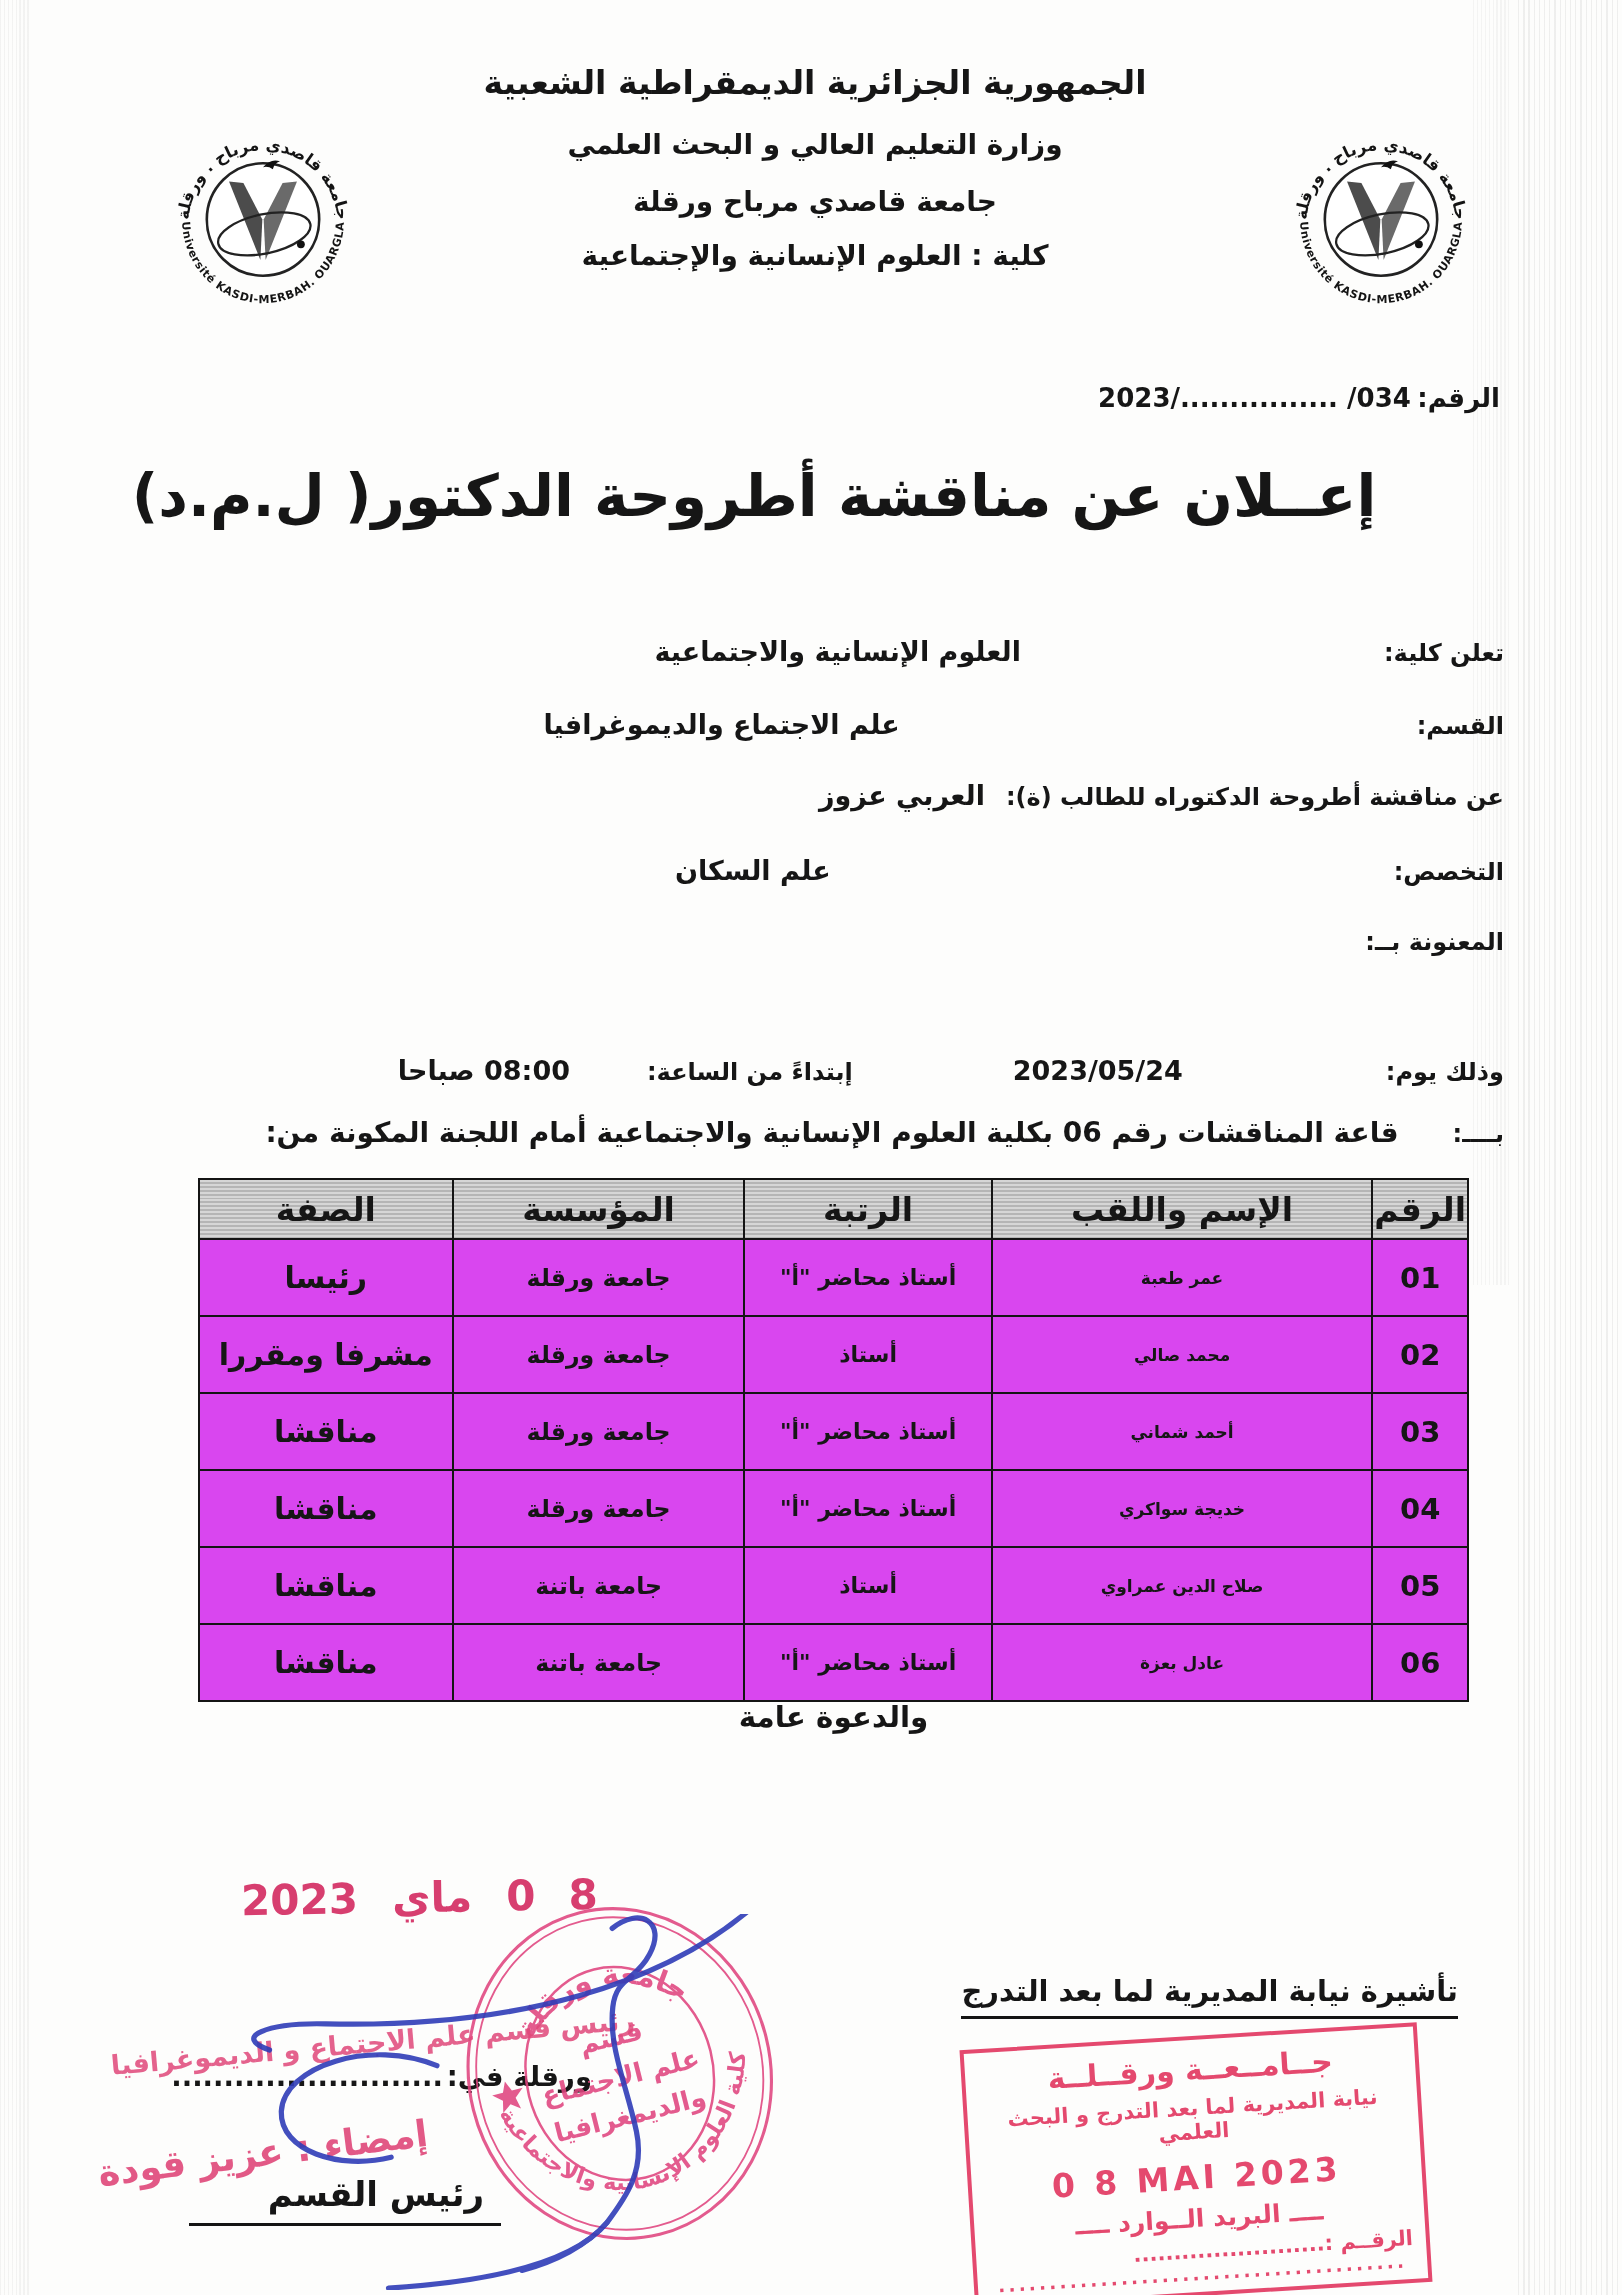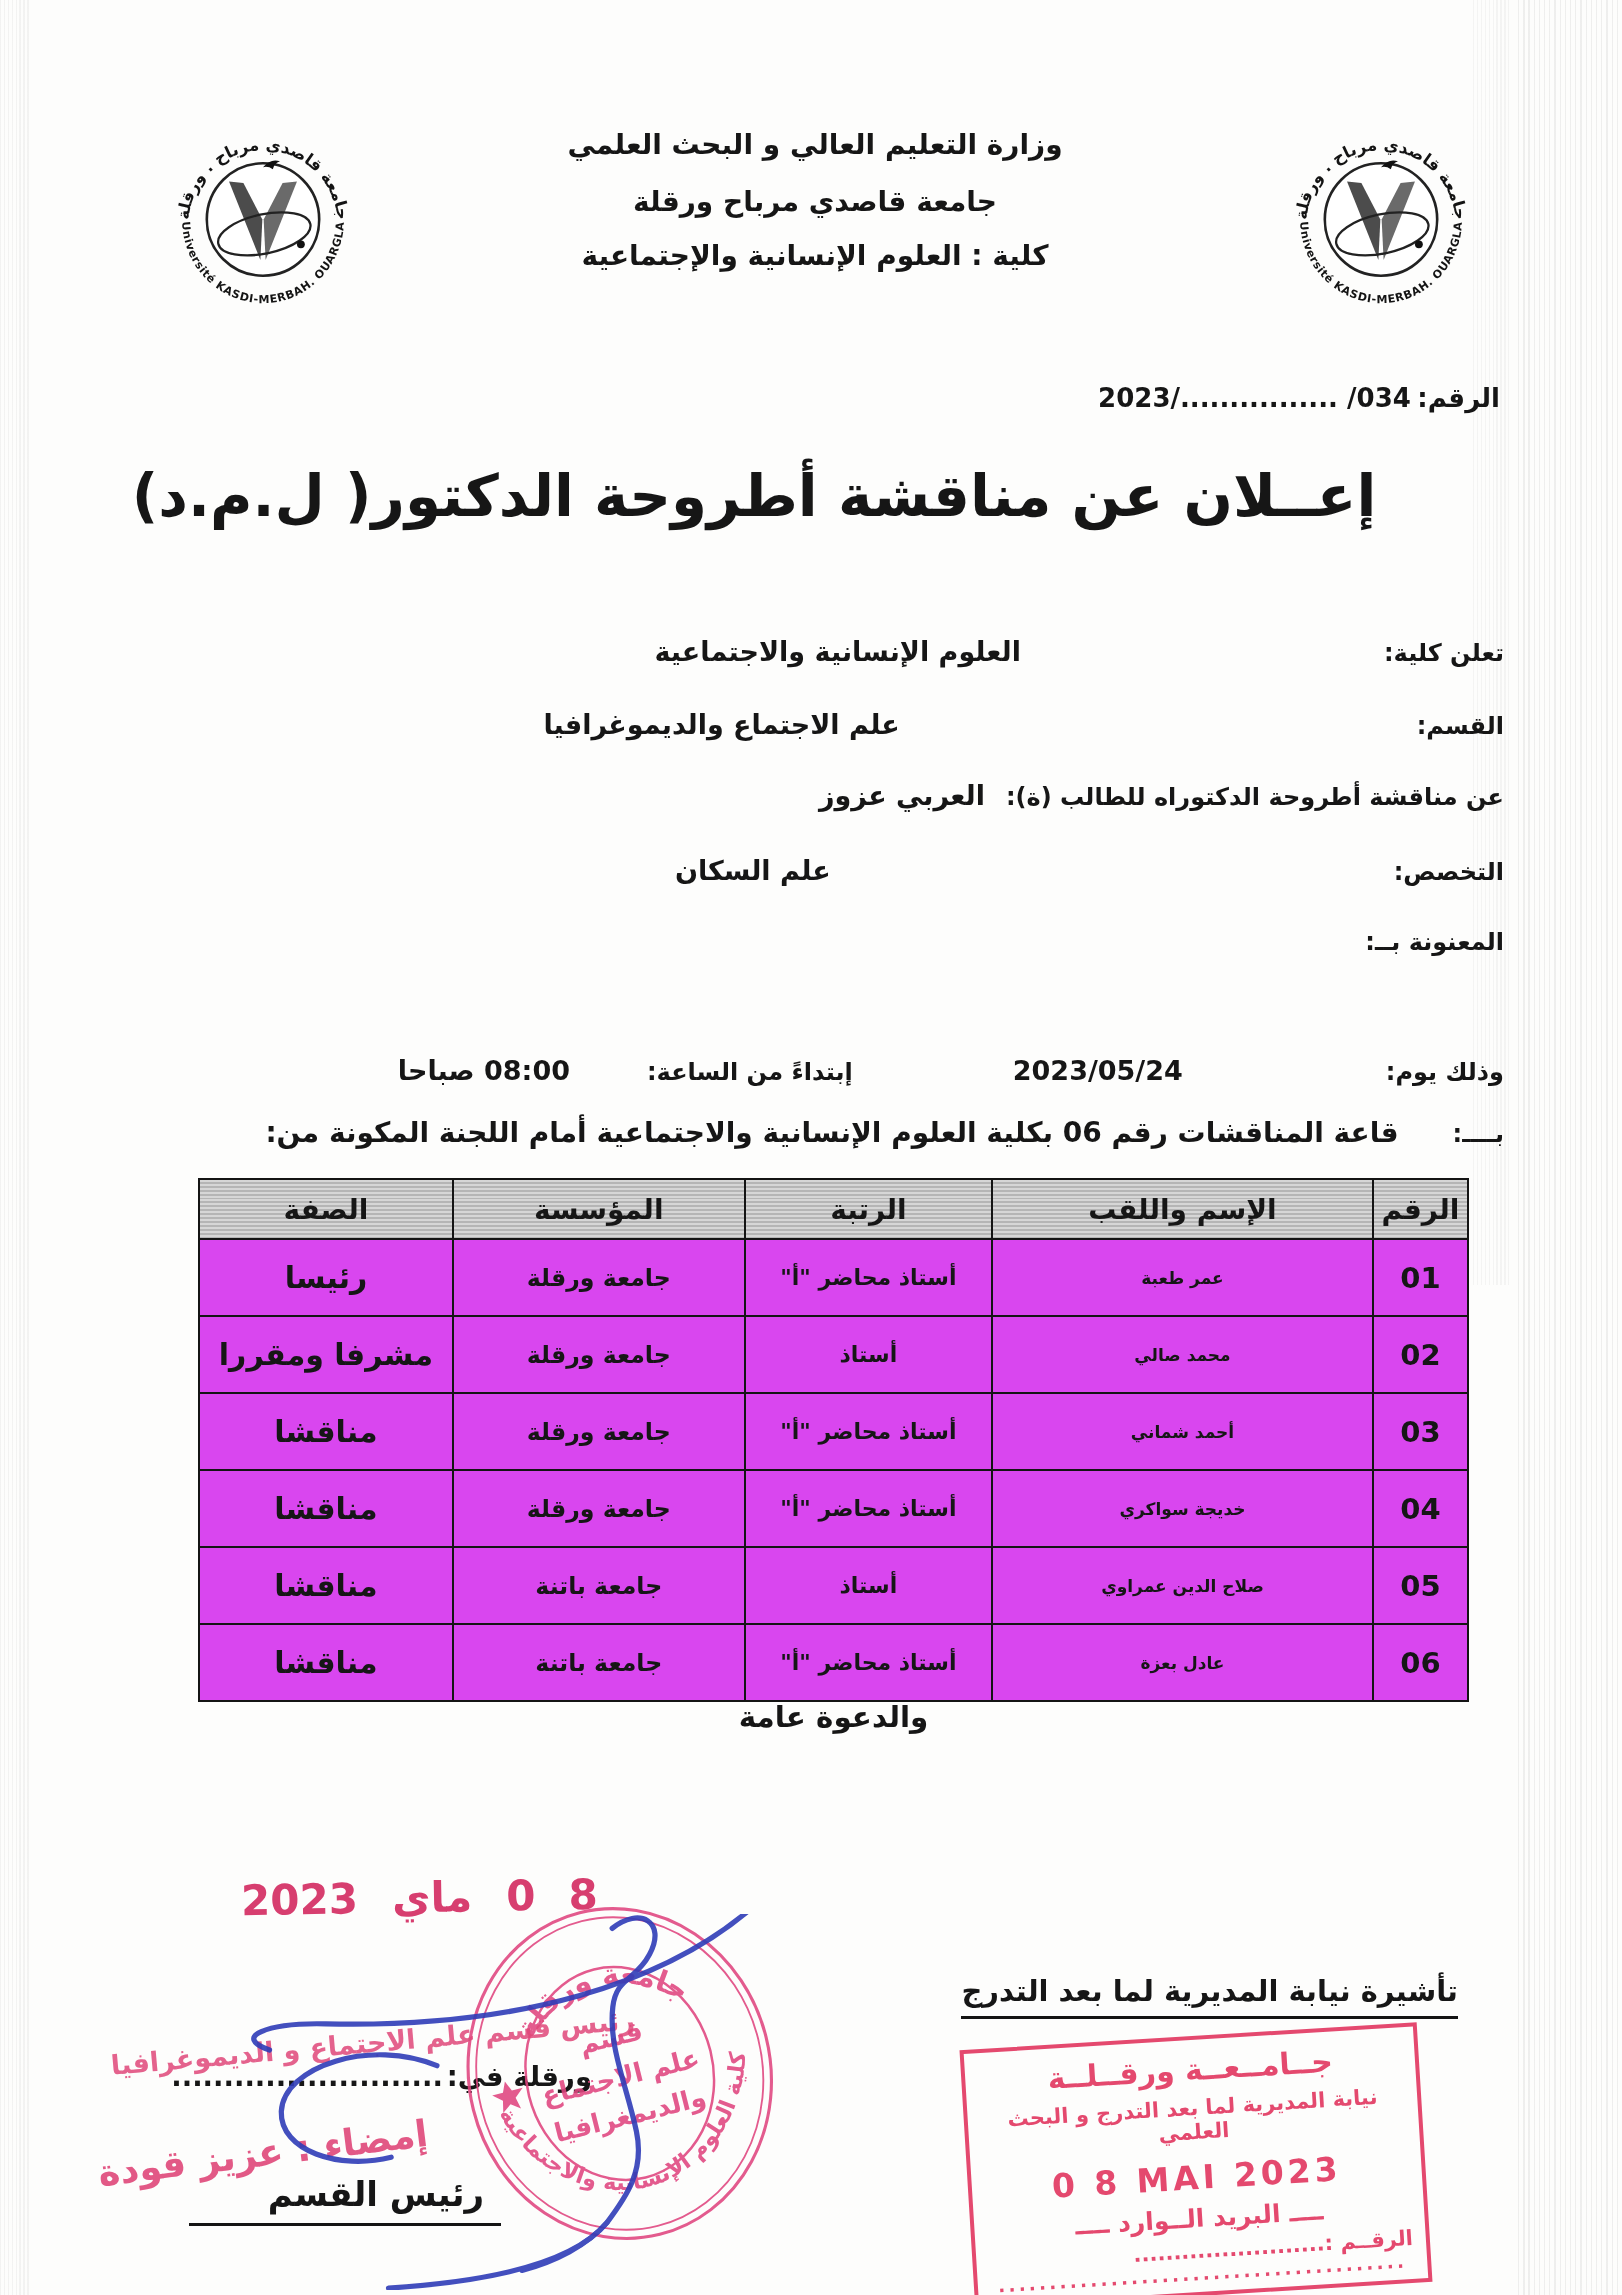--- a/index.html
+++ b/index.html
@@ -38,21 +38,21 @@
   .r4{top:855px;} .r4 .fvalue{margin-right:563px;}
   .r5{top:928px;} .r5 .fvalue{margin-right:9.2px;width:1178px;font-size:28px;}
   .r5 .tline{display:block;}
   .r5 .tline2{margin-right:288px;margin-top:21px;}
   .r6{top:1055px;}
   .r6 .v1{margin-right:203px;} .r6 .l2{margin-right:160px;} .r6 .v2{margin-right:77px;text-align:right;}
   .r7{top:1116px;} .r7 .fvalue{margin-right:54px;font-size:28px;}
   
   table.jury{position:absolute;top:1178px;left:198px;width:1271px;border-collapse:collapse;direction:rtl;}
   table.jury th, table.jury td{border:2.6px solid #141414;text-align:center;vertical-align:middle;font-weight:bold;}
-  table.jury th{height:56px;font-size:28px;
+  table.jury th{height:56px;font-size:33px;
     background:repeating-linear-gradient(180deg,#d6d6d6 0 2px,#b5b5b5 2px 3.9px);}
   table.jury td{height:73px;background:#d946ef;}
   .c-num{width:7.5%;font-size:29px;}
   .c-name{width:30%;font-size:17px;}
   .c-rank{width:19.5%;font-size:22px;}
   .c-inst{width:23%;font-size:23.6px;}
   .c-role{width:20%;font-size:30px;}
   .invite{position:absolute;top:1700px;left:198px;width:1271px;text-align:center;direction:rtl;
     font-size:29.4px;font-weight:bold;}
   
@@ -84,20 +84,21 @@
 </style>
 </head>
 <body>
 
 <div id="page">
 
   <div class="streak-right"></div>
   <div class="streak-mid"></div>
   <div class="streak-left"></div>
 
+  <div class="hline h1">الجمهورية الجزائرية الديمقراطية الشعبية</div>
   <div class="hline h2">وزارة التعليم العالي و البحث العلمي</div>
   <div class="hline h3">جامعة قاصدي مرباح ورقلة</div>
   <div class="hline h4">كلية : العلوم الإنسانية والإجتماعية</div>
 
   <div class="logo left">
     <svg viewBox="0 0 300 300" width="196" height="219">
       <defs>
         <path id="arcT-l" d="M 36,158 A 114,114 0 0 1 264,158"></path>
         <path id="arcB-l" d="M 26,150 A 124,128 0 0 0 274,150"></path>
       </defs>

